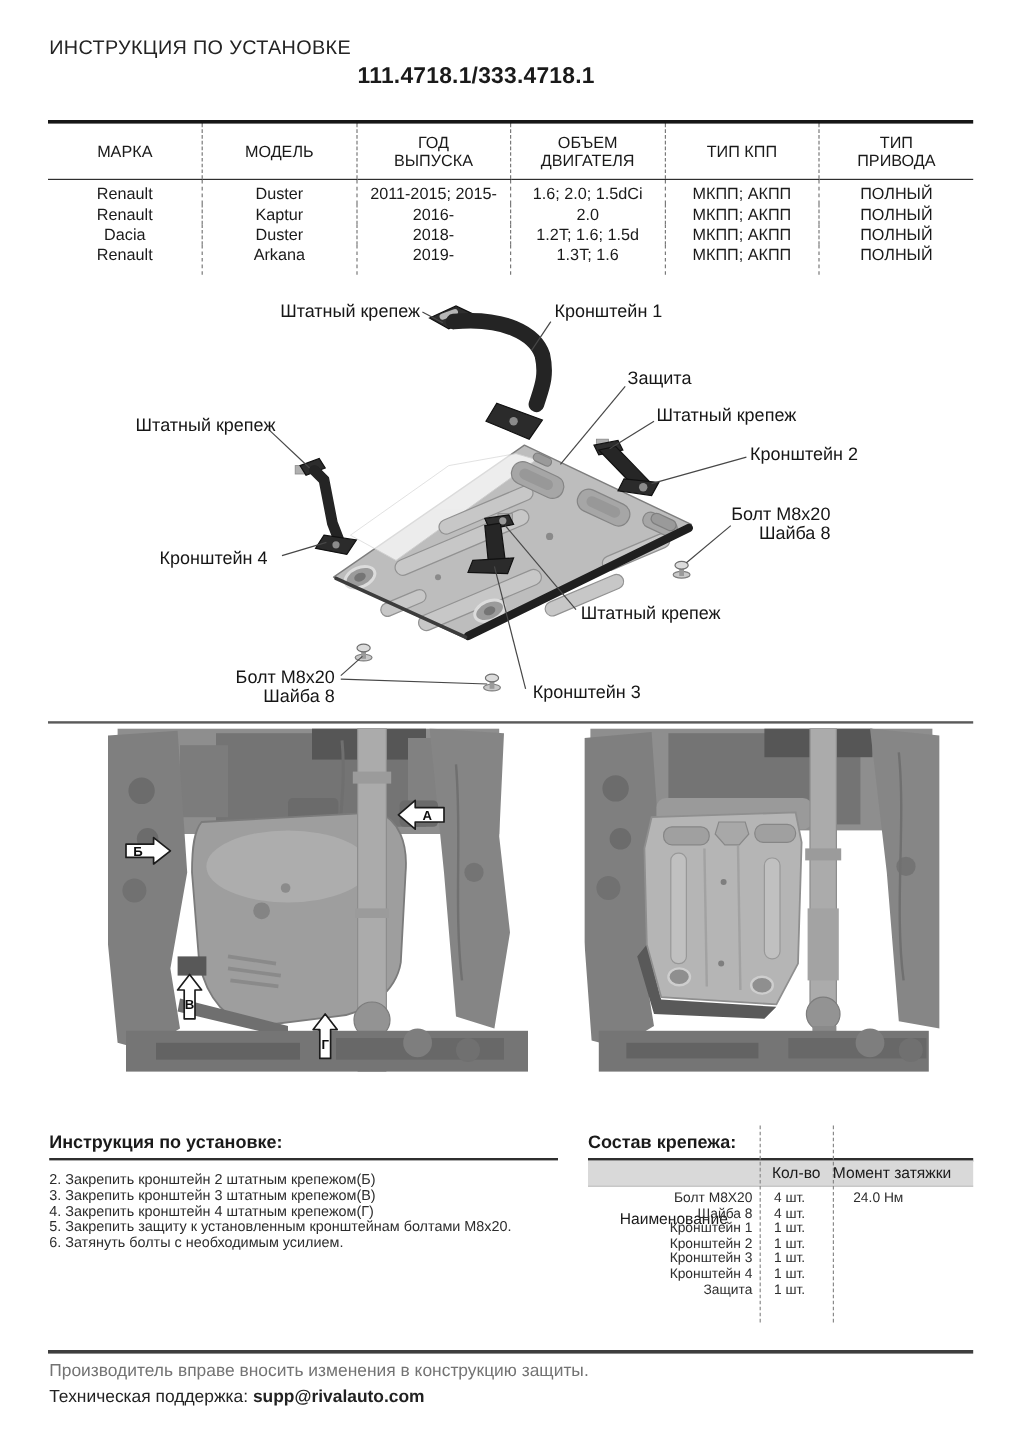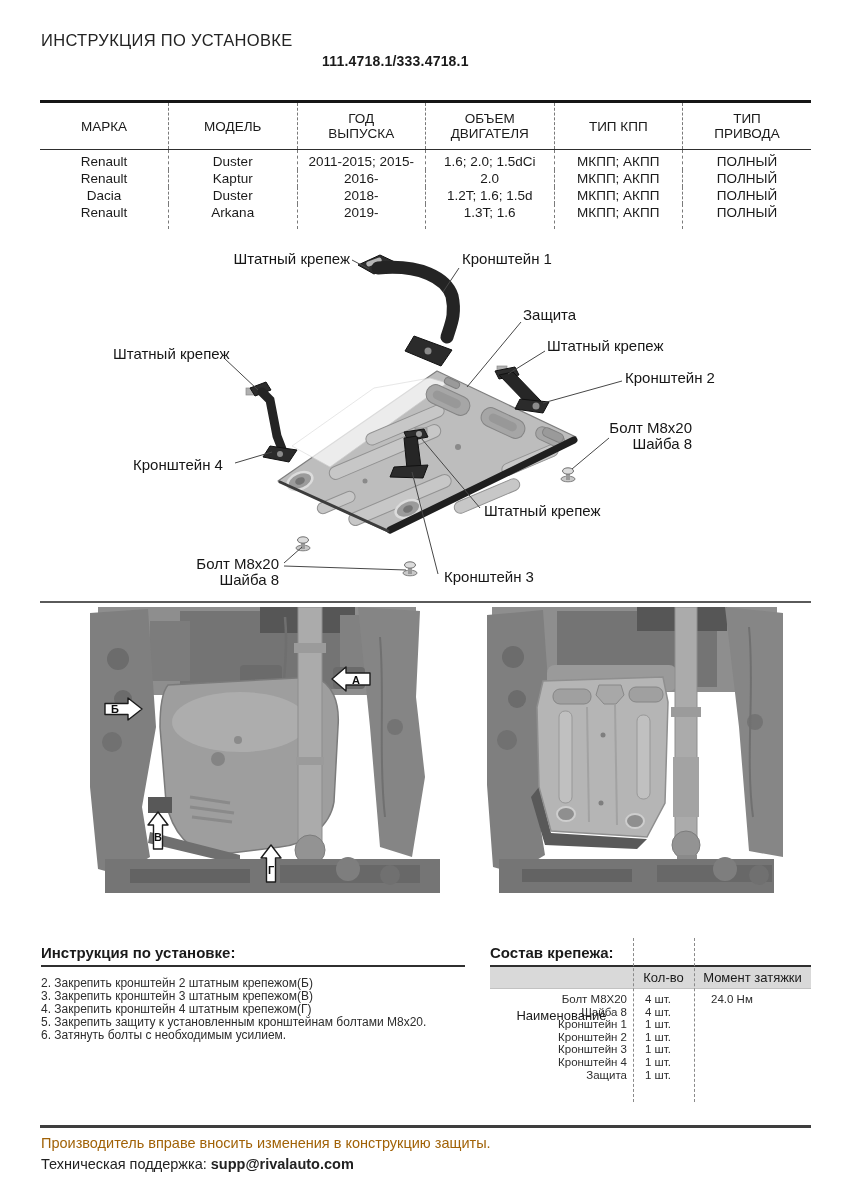--- a/index.html
+++ b/index.html
@@ -2,21 +2,21 @@
 <html><head>
 <meta charset="utf-8">
 <style>
   html,body { margin:0; padding:0; background:#e8e8e8; }
   .page { position:relative; width:849px; height:1200px; background:#ffffff; margin:0 auto;
           font-family:"Liberation Sans", sans-serif; color:#1a1a1a; overflow:hidden; }
 
   
   .doc-type   { position:absolute; left:41px; top:31px; font-size:16.5px; color:#232323; letter-spacing:.3px; }
   .doc-title  { position:absolute; left:41px; top:53px; font-size:19px; font-weight:bold; letter-spacing:.2px; }
-  .part-no    { position:absolute; left:322px; top:53px; font-size:14px; font-weight:bold; letter-spacing:.2px;text-align:right; }
+  .part-no    { position:absolute; left:298px; top:53px; font-size:19px; font-weight:bold; letter-spacing:.2px;text-align:right; }
 
   
   table.fitment { position:absolute; left:40px; top:100px; width:771px;
                   border-collapse:collapse; table-layout:fixed; border-top:3px solid #161616; }
   .fitment th, .fitment td { border-right:1px dashed #7a7a7a; text-align:center; padding:0; font-weight:normal; }
   .fitment th:last-child, .fitment td:last-child { border-right:none; }
   .fitment thead th { font-size:13.5px; height:46px; line-height:15px; vertical-align:middle;
                       border-bottom:1.5px solid #2e2e2e; white-space:pre-line; }
   .fitment td { font-size:13.5px; height:17px; line-height:17px; vertical-align:top; }
   .fitment tbody tr:first-child td { padding-top:3px; }
@@ -35,30 +35,30 @@
   .instr-rule  { position:absolute; left:41px; top:965px; width:424px; height:2px; background:#2f2f2f; }
   .instr-steps { position:absolute; left:41px; top:977px; font-size:12px; line-height:13px; color:#2d2d2d; }
 
   
   .kit-title  { position:absolute; left:490px; top:944px; font-size:15px; font-weight:bold; }
   .kit-rule   { position:absolute; left:490px; top:965px; width:321px; height:2.5px; background:#2f2f2f; }
   .kit-headband { position:absolute; left:490px; top:967px; width:321px; height:21px; background:#d9d9d9;
                   border-bottom:1px solid #c2c2c2; }
   .kit-h1 { position:absolute; left:490px; top:1008px; width:143px; text-align:center; font-size:13px; }
   .kit-h2 { position:absolute; left:633px; top:970px; width:61px;  text-align:center; font-size:13px; }
-  .kit-h3 { position:absolute; left:694px; top:970px; width:117px; text-align:center; font-size:13px; }
+  .kit-h3 { position:absolute; left:694px; top:970px; width:117px; text-align:left; font-size:13px; }
   .kit-dash { position:absolute; top:938px; height:164px; width:0; border-left:1px dashed #8a8a8a; }
   .kit-names { position:absolute; left:490px; top:993px; width:137px; text-align:right;
                font-size:11.5px; line-height:12.6px; color:#2d2d2d; }
   .kit-qtys  { position:absolute; left:645px; top:993px; font-size:11.5px; line-height:12.6px; color:#2d2d2d; }
   .kit-torque{ position:absolute; left:711px; top:993px; font-size:11.5px; line-height:12.6px; color:#2d2d2d; }
 
   
   .footer-rule { position:absolute; left:40px; top:1125px; width:771px; height:2.5px; background:#3e3e3e; }
-  .footer-l1 { position:absolute; left:41px; top:1135px; font-size:14.5px; color:#a16207; }
+  .footer-l1 { position:absolute; left:41px; top:1135px; font-size:14.5px; color:#737373; }
   .footer-l2 { position:absolute; left:41px; top:1156px; font-size:14.5px; color:#222; }
   .footer-l2 b { font-weight:bold; }
 </style>
 </head>
 <body>
 
 <div class="page">
 
   <div class="doc-type">ИНСТРУКЦИЯ ПО УСТАНОВКЕ</div>
   <div class="part-no">111.4718.1/333.4718.1</div>

